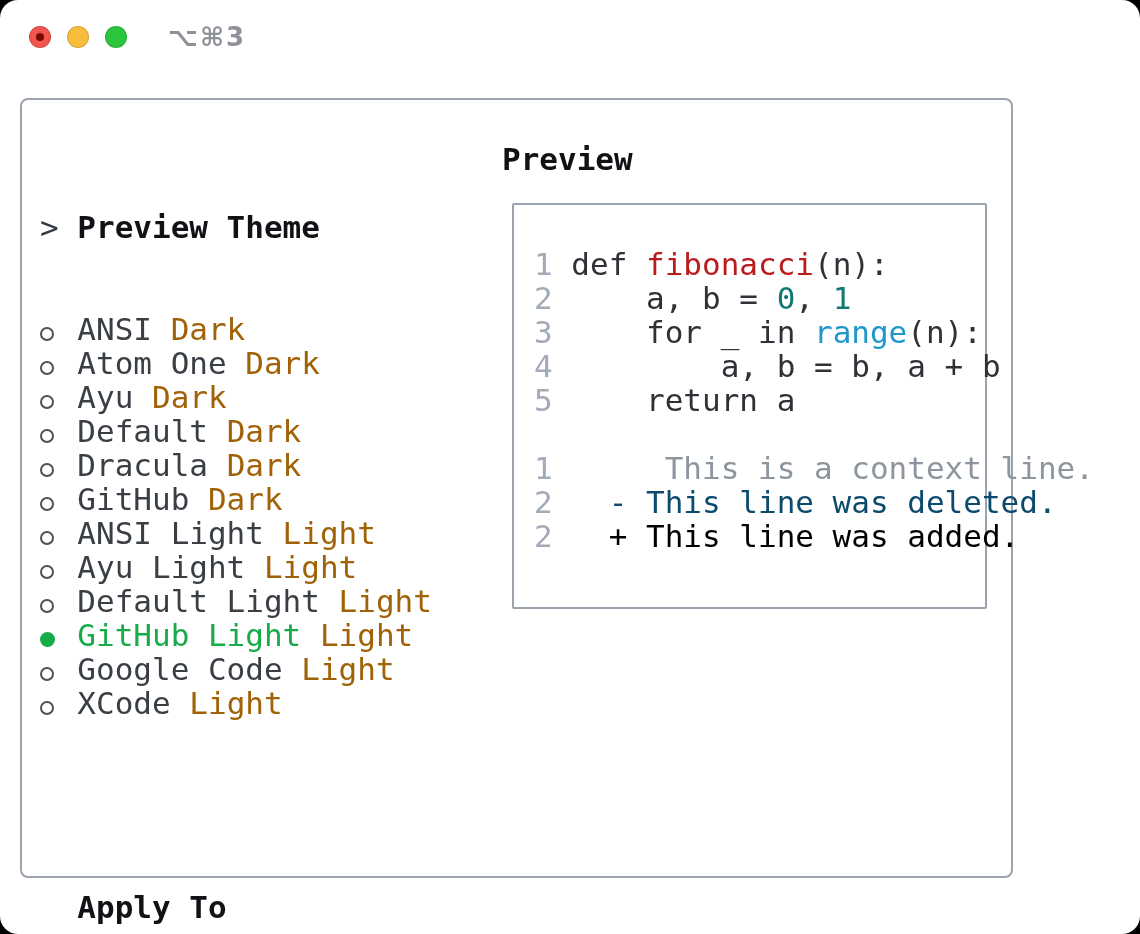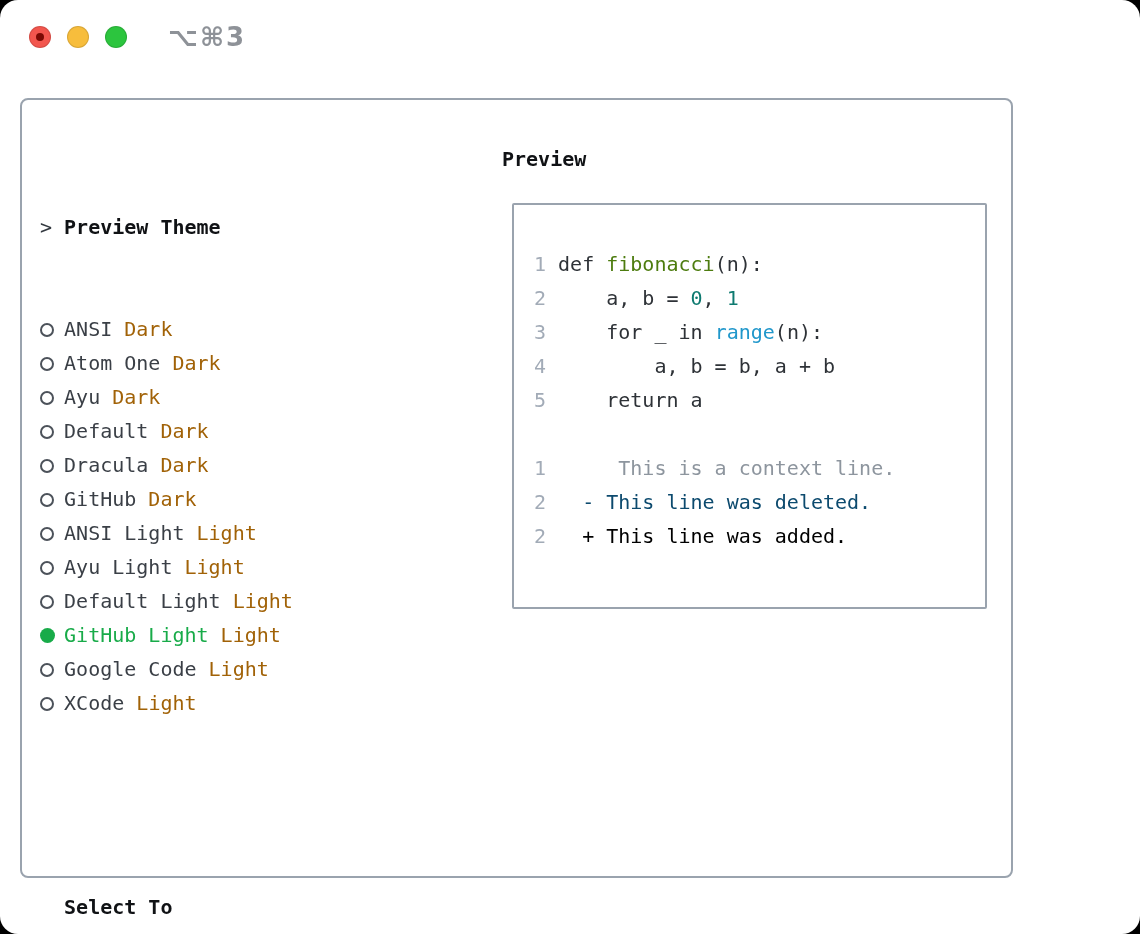--- a/index.html
+++ b/index.html
@@ -14,41 +14,41 @@
   .tl-red{left:29px;background:#f2564e;}
   .tl-yellow{left:67px;background:#f7bd3c;}
   .tl-green{left:105px;background:#2cc53e;}
   .tl-inner{position:absolute;left:6px;top:6px;width:8px;height:8px;border-radius:50%;background:#7a0a04;}
   .shortcut{position:absolute;left:168px;top:22px;font-size:26px;font-weight:bold;
             color:#8e9298;letter-spacing:2px;}
   
   .panel{position:absolute;left:20px;top:98px;width:993px;height:780px;
          box-sizing:border-box;border:2px solid #9aa3ae;border-radius:8px;background:#fff;}
   .mono{font-family:"DejaVu Sans Mono","Liberation Mono",monospace;
-        font-size:20px;line-height:34px;white-space:pre;}
+        font-size:31px;line-height:34px;white-space:pre;}
   .left-col{position:absolute;left:18px;top:42px;}
   .row{height:34px;}
   .spacer{height:34px;}
   .marker{display:inline-block;width:2ch;color:#343a41;}
   .hdr{font-weight:bold;color:#101215;}
   .ring{box-sizing:border-box;display:inline-block;width:14px;height:14px;
         border:2px solid #4c525a;border-radius:50%;vertical-align:-1px;}
   .dot{box-sizing:border-box;display:inline-block;width:15px;height:15px;
        background:#18ab49;border-radius:50%;vertical-align:-1px;}
   .t-name{color:#3a3f46;}
   .t-name.sel{color:#18ab49;text-align:center;}
   .t-variant{color:#a16207;}
   
   .preview-title{position:absolute;left:480px;top:42px;}
   .preview-box{position:absolute;left:490px;top:103px;width:475px;height:406px;
                box-sizing:border-box;border:2px solid #9aa3ae;border-radius:2px;
                padding:42px 0 0 20px;background:#fff;}
   .ln{display:inline-block;width:1ch;color:#a2abb7;}
   .c-code{color:#2e3237;}
-  .c-func{color:#4d7c0f;}
+  .c-func{color:#b91c1c;}
   .c-num{color:#0e7a70;}
   .c-blt{color:#2097cb;}
   .c-ctx{color:#8d959e;}
   .c-del{color:#0c4a6e;}
   .c-add{color:#000000;}
 </style>
 </head>
 <body>
 
 <div class="window">
@@ -59,21 +59,21 @@
   <span class="tl tl-yellow"></span>
   <span class="tl tl-green"></span>
   <span class="shortcut">⌥⌘3</span>
 
   <div class="panel">
 
     <div class="left-col mono">
       <div class="row"><span class="marker">&gt;</span><span class="hdr">Preview Theme</span></div>
       <div id="theme-list"><div class="row"><span class="marker"><span class="ring"></span></span><span class="t-name">ANSI</span><span class="t-variant"> Dark</span></div><div class="row"><span class="marker"><span class="ring"></span></span><span class="t-name">Atom One</span><span class="t-variant"> Dark</span></div><div class="row"><span class="marker"><span class="ring"></span></span><span class="t-name">Ayu</span><span class="t-variant"> Dark</span></div><div class="row"><span class="marker"><span class="ring"></span></span><span class="t-name">Default</span><span class="t-variant"> Dark</span></div><div class="row"><span class="marker"><span class="ring"></span></span><span class="t-name">Dracula</span><span class="t-variant"> Dark</span></div><div class="row"><span class="marker"><span class="ring"></span></span><span class="t-name">GitHub</span><span class="t-variant"> Dark</span></div><div class="row"><span class="marker"><span class="ring"></span></span><span class="t-name">ANSI Light</span><span class="t-variant"> Light</span></div><div class="row"><span class="marker"><span class="ring"></span></span><span class="t-name">Ayu Light</span><span class="t-variant"> Light</span></div><div class="row"><span class="marker"><span class="ring"></span></span><span class="t-name">Default Light</span><span class="t-variant"> Light</span></div><div class="row"><span class="marker"><span class="dot"></span></span><span class="t-name sel">GitHub Light</span><span class="t-variant"> Light</span></div><div class="row"><span class="marker"><span class="ring"></span></span><span class="t-name">Google Code</span><span class="t-variant"> Light</span></div><div class="row"><span class="marker"><span class="ring"></span></span><span class="t-name">XCode</span><span class="t-variant"> Light</span></div></div>
       <div class="row spacer"></div>
-      <div class="row"><span class="marker"></span><span class="hdr">Select To</span></div>
+      <div class="row"><span class="marker"></span><span class="hdr">Apply To</span></div>
       
       
       
     </div>
 
     <div class="preview-title mono"><span class="hdr">Preview</span></div>
 
     <div class="preview-box">
       <div id="code" class="mono"><div class="row"><span class="ln">1</span> <span class="c-code">def </span><span class="c-func">fibonacci</span><span class="c-code">(n):</span></div><div class="row"><span class="ln">2</span> <span class="c-code">    a, b = </span><span class="c-num">0</span><span class="c-code">, </span><span class="c-num">1</span></div><div class="row"><span class="ln">3</span> <span class="c-code">    for _ in </span><span class="c-blt">range</span><span class="c-code">(n):</span></div><div class="row"><span class="ln">4</span> <span class="c-code">        a, b = b, a + b</span></div><div class="row"><span class="ln">5</span> <span class="c-code">    return a</span></div><div class="row"><span class="ln"></span> </div><div class="row"><span class="ln">1</span> <span class="c-ctx">     This is a context line.</span></div><div class="row"><span class="ln">2</span> <span class="c-del">  - This line was deleted.</span></div><div class="row"><span class="ln">2</span> <span class="c-add">  + This line was added.</span></div></div>
     </div>

